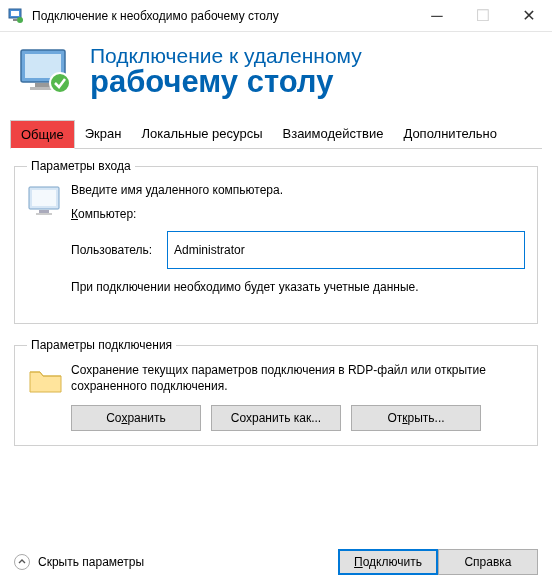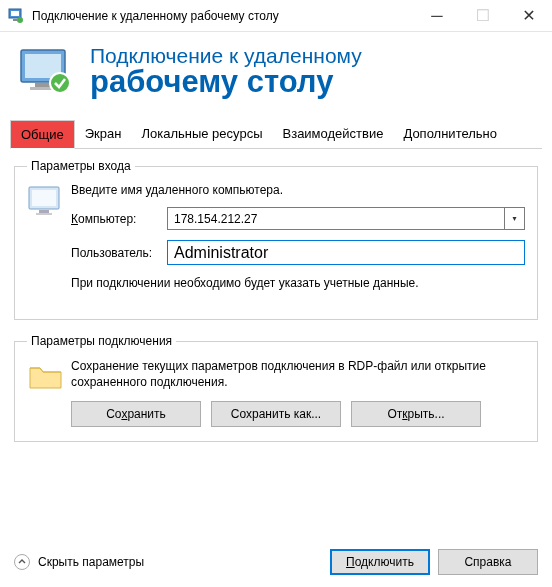--- a/index.html
+++ b/index.html
@@ -31,53 +31,53 @@
 .group-fields { flex: 1; font-size: 12px; color: #000; }
 
 .instruction { margin-bottom: 10px; }
 .row { display: flex; align-items: center; margin-bottom: 10px; }
 .row .label { width: 96px; }
 .row .label .ul { text-decoration: underline; }
 .combo { flex: 1; display: flex; }
 .combo input { flex: 1; border: 1px solid #7a7a7a; height: 23px; padding: 2px 6px; font-size: 12px; outline: none; }
 .combo .drop { width: 20px; height: 23px; border: 1px solid #7a7a7a; border-left: none; display: flex; align-items: center; justify-content: center; font-size: 8px; color: #333; background: #fff; }
 
-.textfield { flex: 1; border: 1px solid #0078d7; height: 25px; padding: 2px 6px; font-size: 16px; outline: none; }
+.textfield { flex: 1; border: 1px solid #0078d7; height: 38px; padding: 2px 6px; font-size: 12px; outline: none; }
 
 .note { line-height: 1.35; margin-bottom: 14px; }
 .checkbox-row { display: flex; align-items: center; }
 .checkbox-row input { width: 14px; height: 14px; margin-right: 6px; }
 .checkbox-row label .ul { text-decoration: underline; }
 
 .btn { height: 26px; border: 1px solid #adadad; background: #e1e1e1; font-size: 12px; padding: 0 14px; cursor: pointer; }
 .btn.primary { border: 2px solid #0078d7; background: #e1e1e1; }
 .btn .ul { text-decoration: underline; }
 
 .conn-buttons { display: flex; gap: 10px; margin-top: 8px; margin-left: 0px; }
 .conn-buttons .btn { width: 130px; }
 
 .bottom-bar { position: absolute; bottom: 0; left: 0; right: 0; display: flex; align-items: center; padding: 10px 14px 12px 14px; }
 .bottom-bar .hide { display: flex; align-items: center; flex: 1; font-size: 12px; cursor: pointer; }
 .bottom-bar .hide .chev { width: 16px; height: 16px; border: 1px solid #aaa; border-radius: 50%; display: flex; align-items: center; justify-content: center; font-size: 9px; margin-right: 8px; }
-.bottom-bar .actions { display: flex; gap: 8px; }
+.bottom-bar .actions { display: flex; }
 .bottom-bar .actions .btn { width: 100px; }
 </style>
 </head>
 <body>
 
 <div class="titlebar">
   <span class="icon">
     <svg width="16" height="16" viewBox="0 0 16 16">
         <rect x="1" y="1" width="12" height="9" fill="#4a90d9" stroke="#2c5f91"></rect>
         <rect x="3" y="3" width="8" height="5" fill="#fff"></rect>
         <rect x="5" y="11" width="4" height="2" fill="#888"></rect>
         <circle cx="12" cy="12" r="3" fill="#4caf50"></circle>
       </svg>
   </span>
-  <span class="title">Подключение к удаленному рабочему столу</span>
+  <span class="title">Подключение к необходимо рабочему столу</span>
   <div class="controls">
     <div>─</div>
     <div style="color:#ccc">☐</div>
     <div>✕</div>
   </div>
 </div>
 
 <div class="header">
   <span class="big-icon">
     <svg width="60" height="50" viewBox="0 0 60 50">
@@ -114,24 +114,20 @@
           <rect x="5" y="5" width="24" height="16" fill="#f4f9fd"></rect>
           <rect x="12" y="25" width="10" height="3" fill="#aab"></rect>
           <rect x="9" y="28" width="16" height="2" fill="#ccc"></rect>
         </svg>
       </div>
       <div class="group-fields">
         <div class="instruction">Введите имя удаленного компьютера.</div>
 
         <div class="row">
           <div class="label"><span class="ul">К</span><span>омпьютер:</span></div>
-          <div class="combo">
-            <input type="text" value="178.154.212.27" style="">
-            <div class="drop">▾</div>
-          </div>
         </div>
 
         <div class="row">
           <div class="label">Пользователь:</div>
           <input class="textfield" type="text" value="Administrator" style="">
         </div>
 
         <div class="note">При подключении необходимо будет указать учетные данные.</div>
 
       </div>

